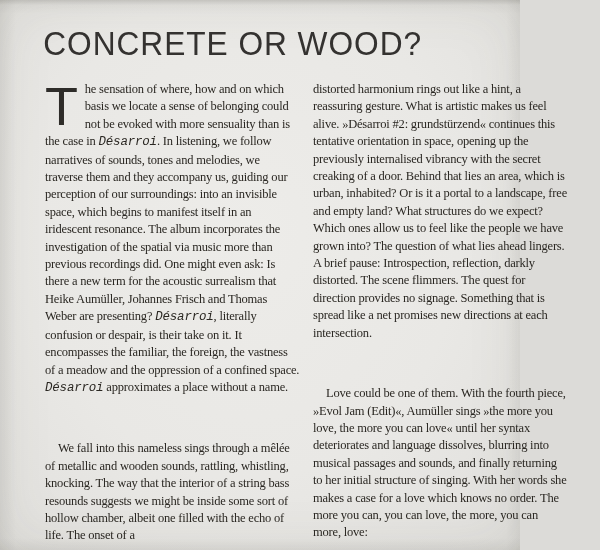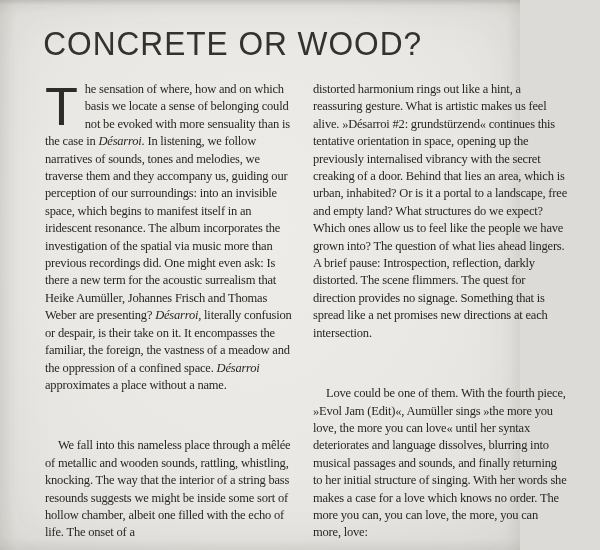--- a/index.html
+++ b/index.html
@@ -62,33 +62,34 @@
     font-family: "Liberation Sans", sans-serif;
     font-weight: 200;
     font-size: 54px;
     line-height: 46px;
     height: 50px;
     margin: 2px 7px 0 0;
     color: #2e2c29;
   }
   .para i {
     font-style: italic;
+    font-family: Liberation Mono, monospace;
   }
 </style>
 </head>
 <body>
 
 <div class="scan">
   <h1 class="title">CONCRETE OR WOOD?</h1>
 
   <div class="columns">
 
     <div class="col">
       <p class="para"><span class="dropcap">T</span><span>he sensation of where, how and on which basis we locate a sense of belonging could not be evoked with more sensuality than is the case in <i>Désarroi</i>. In listening, we follow narratives of sounds, tones and melodies, we traverse them and they accompany us, guiding our perception of our surroundings: into an invisible space, which begins to manifest itself in an iridescent resonance. The album incorporates the investigation of the spatial via music more than previous recordings did. One might even ask: Is there a new term for the acoustic surrealism that Heike Aumüller, Johannes Frisch and Thomas Weber are presenting? <i>Désarroi</i>, literally confusion or despair, is their take on it. It encompasses the familiar, the foreign, the vastness of a meadow and the oppression of a confined space. <i>Désarroi</i> approximates a place without a name.</span></p>
-      <p class="para indent">We fall into this nameless place through a mêlée of metallic and wooden sounds, rattling, whistling, knocking. The way that the interior of a string bass resounds suggests we might be inside some sort of hollow chamber, albeit one filled with the echo of life. The onset of a</p>
+      <p class="para indent">We fall into this nameless sings through a mêlée of metallic and wooden sounds, rattling, whistling, knocking. The way that the interior of a string bass resounds suggests we might be inside some sort of hollow chamber, albeit one filled with the echo of life. The onset of a</p>
     </div>
 
     <div class="col">
       <p class="para">distorted harmonium rings out like a hint, a reassuring gesture. What is artistic makes us feel alive. »Désarroi #2: grundstürzend« continues this tentative orientation in space, opening up the previously internalised vibrancy with the secret creaking of a door. Behind that lies an area, which is urban, inhabited? Or is it a portal to a landscape, free and empty land? What structures do we expect? Which ones allow us to feel like the people we have grown into? The question of what lies ahead lingers. A brief pause: Introspection, reflection, darkly distorted. The scene flimmers. The quest for direction provides no signage. Something that is spread like a net promises new directions at each intersection.</p>
       <p class="para indent">Love could be one of them. With the fourth piece, »Evol Jam (Edit)«, Aumüller sings »the more you love, the more you can love« until her syntax deteriorates and language dissolves, blurring into musical passages and sounds, and finally returning to her initial structure of singing. With her words she makes a case for a love which knows no order. The more you can, you can love, the more, you can more, love:</p>
     </div>
 
   </div>
 </div>
 

